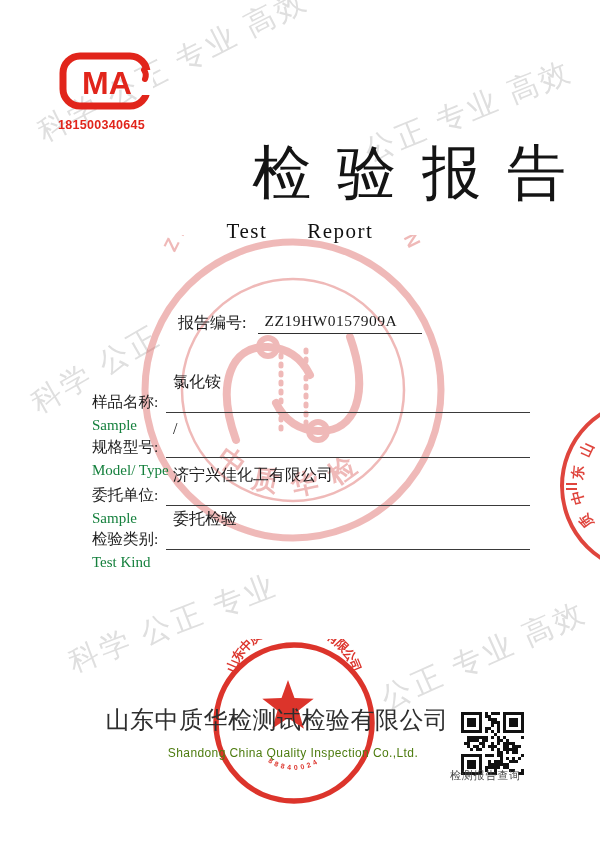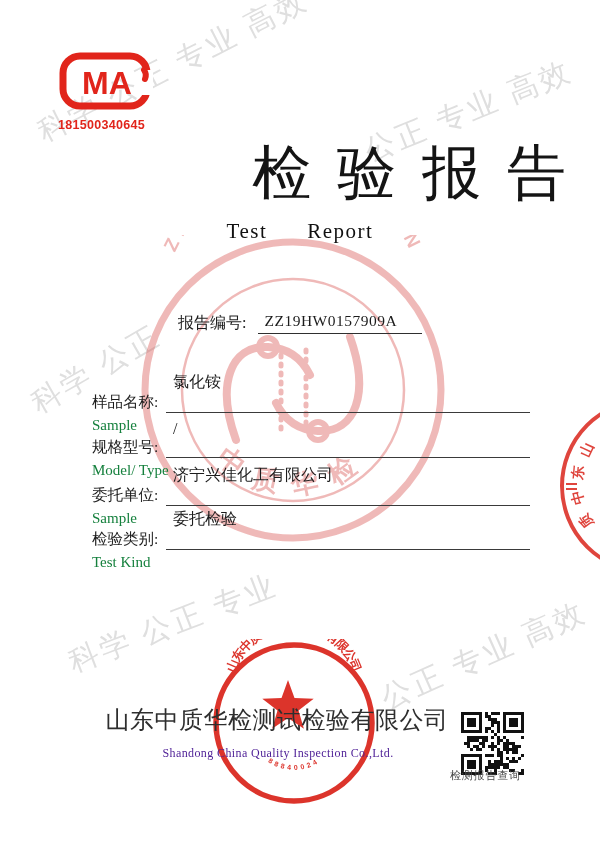--- a/index.html
+++ b/index.html
@@ -46,23 +46,23 @@
   .seal-wm{position:absolute;left:138px;top:235px;opacity:0.40;pointer-events:none;}
   .stamp{position:absolute;left:210px;top:639px;opacity:0.93;}
   .side-seal{position:absolute;left:548px;top:390px;opacity:0.85;}
   
   .company-zh{
     position:absolute;top:704px;left:0;width:554px;text-align:center;
     font-family:"Liberation Sans",sans-serif;font-size:24px;font-weight:500;
     color:#2e2e2e;letter-spacing:0.5px;
   }
   .company-en{
-    position:absolute;top:746px;left:1px;width:554px;text-align:center;
-    font-family:Liberation Serif, serif;
-    font-size:12px;letter-spacing:0.4px;color:#4c1d95;
+    position:absolute;top:746px;left:16px;width:554px;text-align:center;
+    font-family:Liberation Sans, sans-serif;
+    font-size:12px;letter-spacing:0.4px;color:#4d7c0f;
   }
   .qr{position:absolute;left:461px;top:712px;width:63px;height:63px;}
   .qr-label{
     position:absolute;left:450px;top:768px;width:90px;
     font-family:Liberation Serif, serif;font-size:11px;
     letter-spacing:0.8px;color:#4a4a4a;
   }
   svg text{font-family:"Liberation Sans",sans-serif;}
 </style>
 </head>

